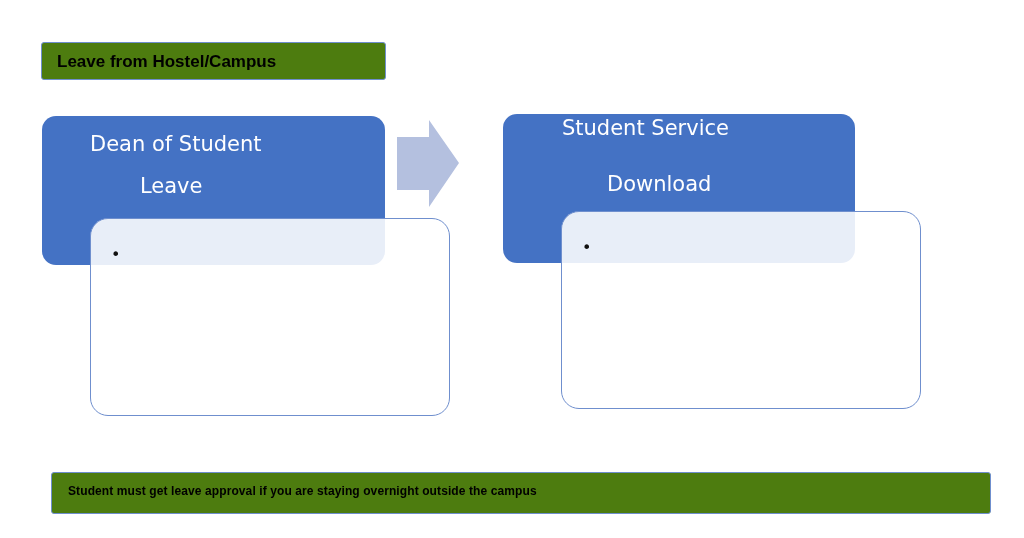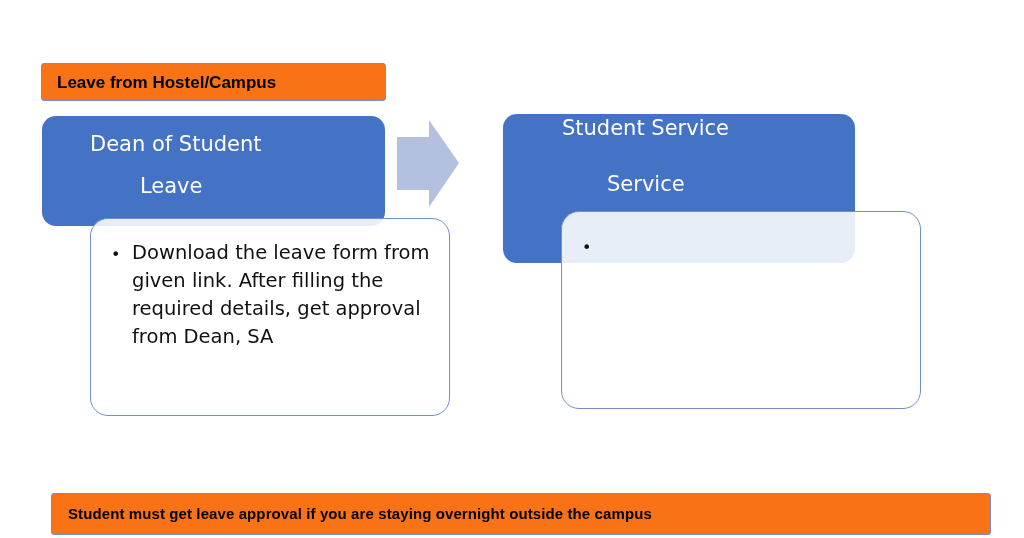--- a/index.html
+++ b/index.html
@@ -1,30 +1,30 @@
 <!DOCTYPE html>
 <html><head>
 <meta charset="utf-8">
 <style>
   html, body { margin:0; padding:0; background:#ffffff; }
   body { width:1024px; height:538px; position:relative; overflow:hidden;
          font-family:"Liberation Sans", "DejaVu Sans", sans-serif; }
-  .labelbox { position:absolute; background:#f97316; border:1px solid #6f8fce; border-radius:3px;
-              box-sizing:border-box; font-weight:bold; color:#000; font-family:"Liberation Sans", sans-serif;margin-top:21px; }
+  .labelbox { position:absolute; background:#4d7c0f; border:1px solid #6f8fce; border-radius:3px;
+              box-sizing:border-box; font-weight:bold; color:#000; font-family:"Liberation Sans", sans-serif; }
   #title-box { left:41px; top:42px; width:345px; height:38px; font-size:17px; padding:9px 0 0 15px; }
-  #footer-box { left:51px; top:472px; width:940px; height:42px; font-size:15px; padding:11px 0 0 16px; letter-spacing:0.1px; }
+  #footer-box { left:51px; top:472px; width:940px; height:42px; font-size:12px; padding:11px 0 0 16px; letter-spacing:0.1px; }
   .blue { position:absolute; background:#4472c4; border-radius:14px; color:#fff;
           font-family:"DejaVu Sans", sans-serif; font-size:21px; }
   .blue .l { position:absolute; white-space:nowrap; }
   .card { position:absolute; background:rgba(255,255,255,0.88); border:1.5px solid #6f8fce;
           border-radius:18px; box-sizing:border-box; color:#111;
           font-family:"DejaVu Sans", sans-serif; font-size:19.5px; line-height:28px; }
   .card .bullet { position:absolute; left:20px; top:22px; font-size:16px; }
   .card .text { position:absolute; left:41px; top:20px; right:10px; }
-  #blue1 { left:42px; top:116px; width:343px; height:110px; }
+  #blue1 { left:42px; top:116px; width:343px; height:149px; }
   #card1 { left:90px; top:218px; width:360px; height:198px; }
   #blue2 { left:503px; top:114px; width:352px; height:149px; }
   #card2 { left:561px; top:211px; width:360px; height:198px; }
   #arrow { position:absolute; left:397px; top:120px; }
 </style>
 </head>
 <body>
 
 <div id="title-box" class="labelbox">Leave from Hostel/Campus</div>
 
@@ -32,25 +32,24 @@
   <span class="l" style="left:48px; top:16px;">Dean of Student</span>
   <span class="l" style="left:98px; top:58px;">Leave</span>
 </div>
 
 <svg id="arrow" width="64" height="90" viewBox="0 0 64 90">
   <polygon points="0,17 32,17 32,0 62,43 32,87 32,70 0,70" fill="#b4c0df"></polygon>
 </svg>
 
 <div id="blue2" class="blue">
   <span class="l" style="left:59px; top:2px;">Student Service</span>
-  <span class="l" style="left:104px; top:58px;">Service</span>
+  <span class="l" style="left:104px; top:58px;">Download</span>
 </div>
 
 <div id="card1" class="card">
   <span class="bullet">•</span>
-  <div class="text">Download the leave form from given link. After filling the required details, get approval from Dean, SA</div>
 </div>
 
 <div id="card2" class="card">
   <span class="bullet">•</span>
 </div>
 
 <div id="footer-box" class="labelbox">Student must get leave approval if you are staying overnight outside the campus</div>
 
 </body></html>

